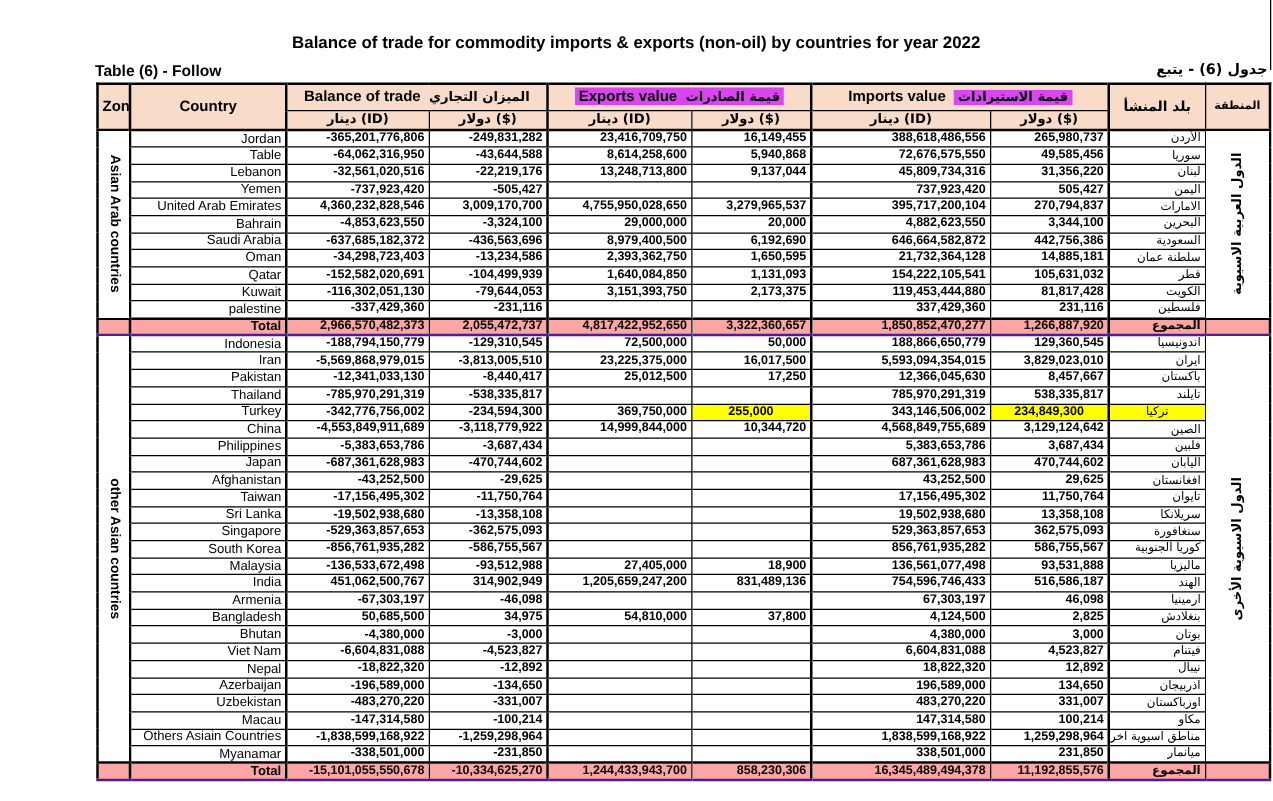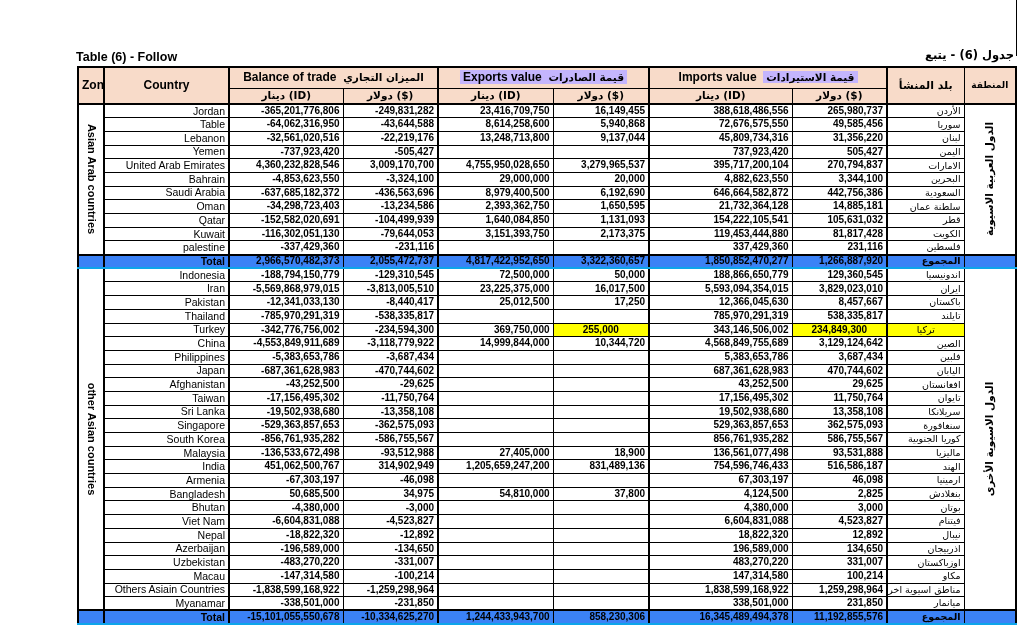--- a/index.html
+++ b/index.html
@@ -53,45 +53,46 @@
   td.arname {
     text-align: right; direction: rtl;
     font-family: "DejaVu Sans", sans-serif; font-size: 9.5px;
   }
   .ar { font-family: "DejaVu Sans", sans-serif; }
 
   
   .bL { border-left: 2px solid #000 !important; }
 
   tr.totalrow td {
-    background: #3b82f6; font-weight: bold;
-    border-top: 2px solid #000; border-bottom: 2px solid #0ea5e9;
+    background: #fca5a5; font-weight: bold;
+    border-top: 2px solid #000; border-bottom: 2px solid #4c1d95;
   }
   tr.totalrow td.cname { font-size: 10.5px; }
 
   td.zonecell { position: relative; background: #fff; border-bottom: 2px solid #000; border-top: 2px solid #000;}
   td.zonecell .vt-en {
     position: absolute; top: 50%; left: 50%;
     transform: translate(-50%,-50%) rotate(90deg);
     white-space: nowrap; font-weight: bold; font-size: 11px;
   }
   td.zonecell .vt-ar {
     position: absolute; top: 50%; left: 50%;
     transform: translate(-50%,-50%) rotate(-90deg);
     white-space: nowrap; font-weight: bold; font-size: 10.5px;
     font-family: "DejaVu Sans", sans-serif; direction: rtl;
   }
-  .hlband { background: #c4b5fd; padding: 0 3px; }
+  .hlband { background: #d946ef; padding: 0 3px; }
   td.hl { background: #FFFF00; text-align: center; }
 </style>
 </head>
 <body>
 
 <div class="page">
   <div class="topline"></div>
+  <div class="title-en">Balance of trade  for commodity imports &amp; exports (non-oil) by countries for year 2022</div>
   <div class="tbl-label-left">Table (6) - Follow</div>
   <div class="tbl-label-right">جدول (6) - يتبع</div>
 
   <table class="grid">
     <colgroup>
       <col style="width:26px">
         <col style="width:125px">
       <col style="width:114px">
         <col style="width:95px">
       <col style="width:115px">

